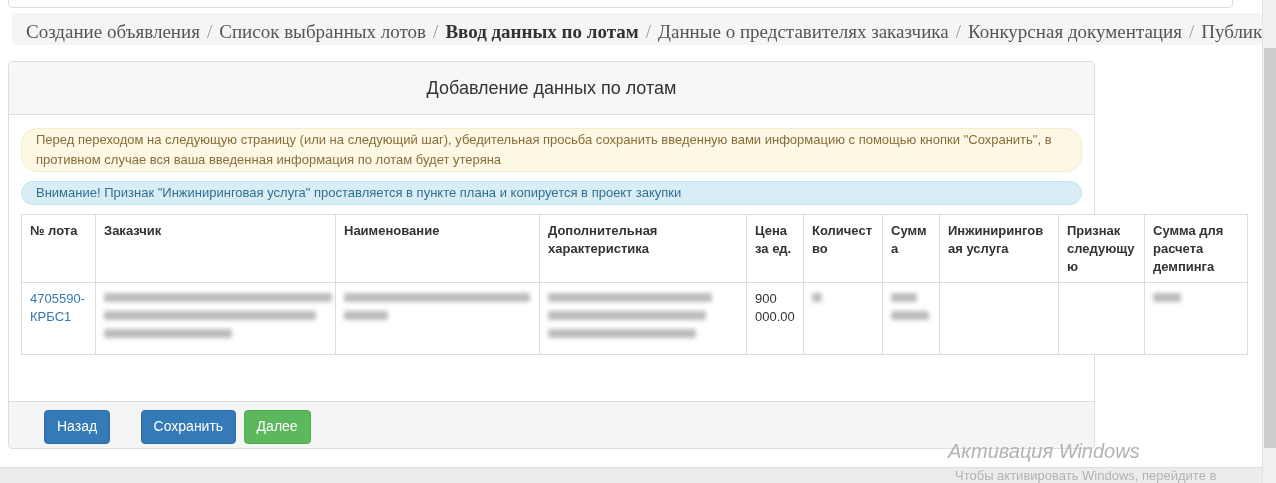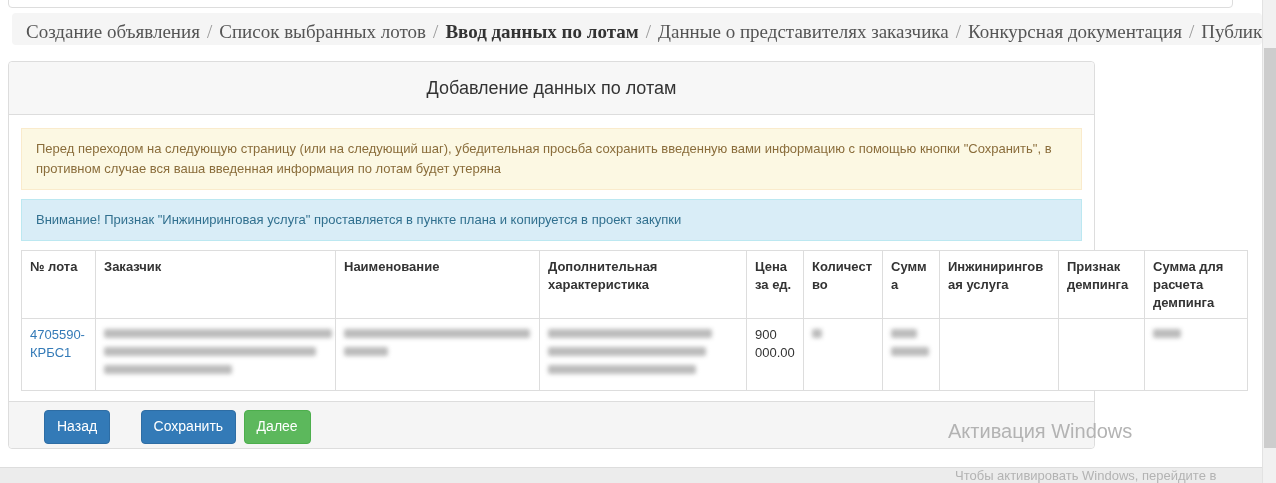--- a/index.html
+++ b/index.html
@@ -26,21 +26,21 @@
   .panel {
     position:absolute; left:8px; top:61px; width:1087px; height:388px;
     background:#fff; border:1px solid #ddd; border-radius:4px;
   }
   .panel-heading {
     background:#f7f7f7; border-bottom:1px solid #ddd; border-radius:4px 4px 0 0;
     height:53px; line-height:53px; text-align:center; font-size:18px; color:#333;
   }
   .panel-body { padding:13px 12px 0; }
   .alert {
-    border-radius:0; padding:10px 14px; font-size:13px; line-height:1.55;
+    border-radius:16px; padding:1px 14px; font-size:13px; line-height:1.55;
   }
   .alert-warning { background:#fcf8e3; border:1px solid #faebcc; color:#8a6d3b; }
   .alert-info   { background:#d9edf7; border:1px solid #bce8f1; color:#31708f; margin-top:9px; }
   
   table.lots {
     margin-top:9px; width:100%; border-collapse:collapse; table-layout:fixed;
     font-size:13px; line-height:1.35; background:#fff;
   }
   table.lots th, table.lots td {
     border:1px solid #ddd; padding:7px 8px; vertical-align:top; text-align:left;
@@ -67,21 +67,21 @@
   }
   .btn-primary { background:#337ab7; border-color:#2e6da4;margin-left:23px; }
   .btn-success { background:#5cb85c; border-color:#4cae4c; }
   
   .page-footer {
     position:absolute; left:0; top:467px; width:1276px; height:16px;
     background:#ececec; border-top:1px solid #ddd;
   }
   
   .watermark { position:absolute; z-index:10; color:#b3b3b3; }
-  .watermark .wm1 { position:absolute; left:948px; top:420px; font-size:20px; white-space:nowrap; }
+  .watermark .wm1 { position:absolute; left:948px; top:440px; font-size:20px; white-space:nowrap;font-style:italic; }
   .watermark .wm2 { position:absolute; left:955px; top:468px; font-size:13px; white-space:nowrap;text-align:right; }
   
   .scrollbar {
     position:absolute; right:0; top:0; width:14px; height:483px;
     background:#f1f1f1; border-left:1px solid #e2e2e2;
   }
   .scrollbar .thumb {
     position:absolute; left:1px; top:48px; width:12px; height:400px; background:#cdcdcd;
   }
 </style>
@@ -115,21 +115,21 @@
       <thead>
         <tr>
             <th>№ лота</th>
             <th>Заказчик</th>
             <th>Наименование</th>
             <th>Дополнительная характеристика</th>
             <th>Цена за ед.</th>
             <th>Количество</th>
             <th>Сумма</th>
             <th>Инжиниринговая услуга</th>
-            <th>Признак демпинга</th>
+            <th>Признак следующую</th>
             <th>Сумма для расчета демпинга</th>
           </tr>
       </thead>
       <tbody>
         <tr>
           <td>
             <span class="lot-link">4705590-КРБС1</span>
           </td>
           <td>
             <div class="bar" style="width:228px"></div>

